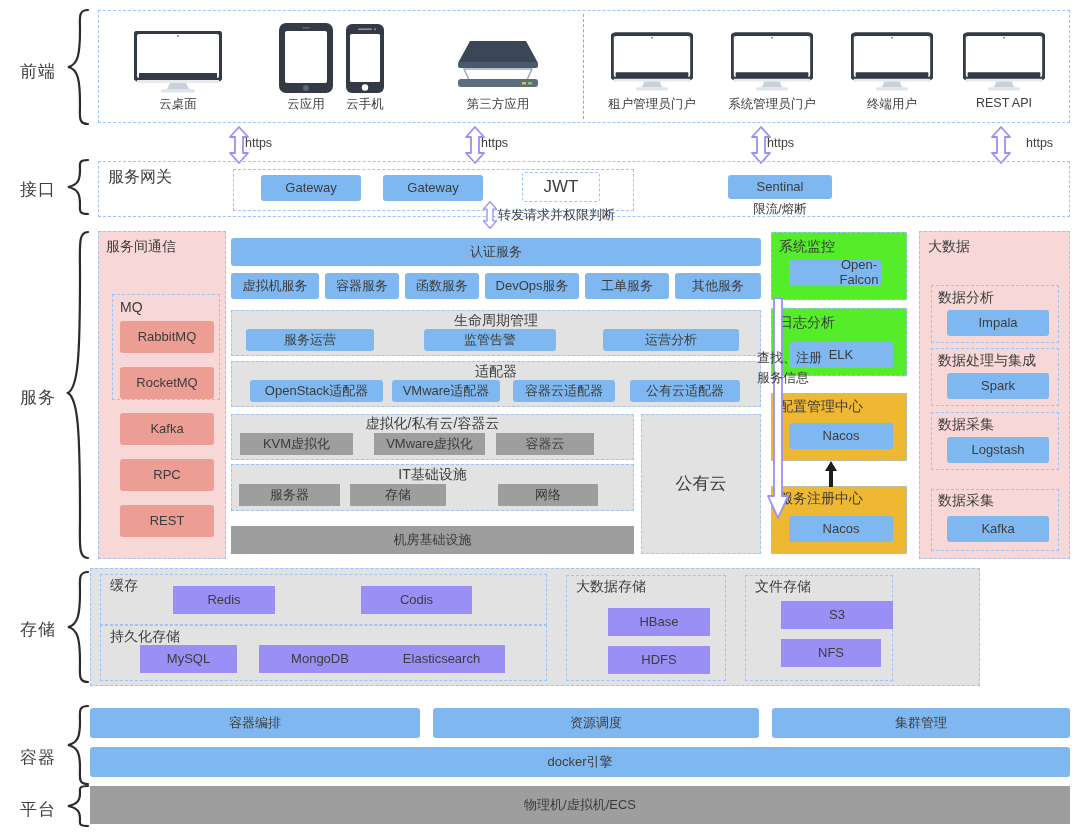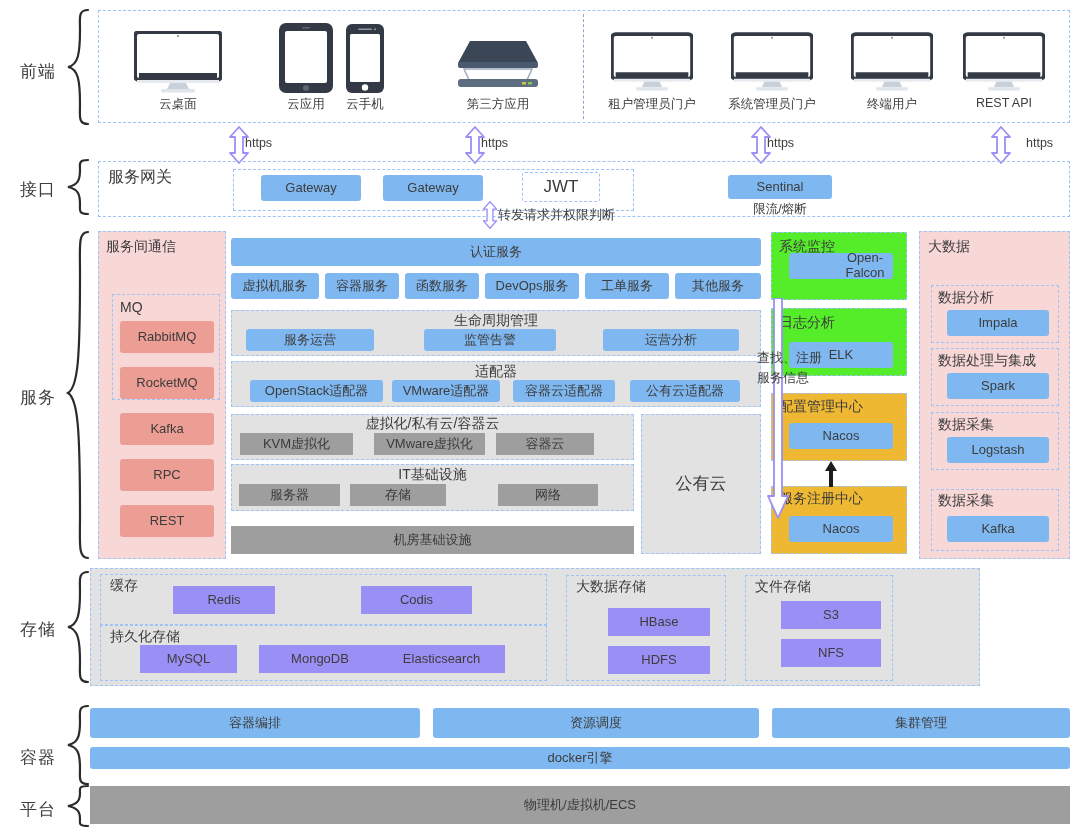--- a/index.html
+++ b/index.html
@@ -323,21 +323,21 @@
   <div class="box grey" style="left:239px;top:484px;width:101px;height:22px;border-radius:0;">服务器</div>
   <div class="box grey" style="left:350px;top:484px;width:96px;height:22px;border-radius:0;">存储</div>
   <div class="box grey" style="left:498px;top:484px;width:100px;height:22px;border-radius:0;">网络</div>
 
   <div class="box grey" style="left:231px;top:526px;width:403px;height:28px;border-radius:0;">机房基础设施</div>
 
   <div class="dash grey-light box" style="left:641px;top:414px;width:120px;height:140px;font-size:17px;border-radius:0;">公有云</div>
 
   <div class="dash green" style="left:771px;top:232px;width:136px;height:68px;"></div>
   <div class="grp-title" style="left:779px;top:238px;">系统监控</div>
-  <div class="box blue" style="left:789px;top:253px;width:104px;height:26px;padding-left:48px;">Open-Falcon</div>
+  <div class="box blue" style="left:789px;top:260px;width:92px;height:26px;padding-left:48px;">Open-Falcon</div>
 
   <div class="dash green" style="left:771px;top:308px;width:136px;height:68px;"></div>
   <div class="grp-title" style="left:779px;top:314px;">日志分析</div>
   <div class="box blue" style="left:789px;top:342px;width:104px;height:26px;">ELK</div>
 
   <div class="dash orange" style="left:771px;top:393px;width:136px;height:68px;"></div>
   <div class="grp-title" style="left:779px;top:398px;">配置管理中心</div>
   <div class="box blue" style="left:789px;top:423px;width:104px;height:26px;">Nacos</div>
 
   <div class="dash orange" style="left:771px;top:486px;width:136px;height:68px;"></div>
@@ -390,23 +390,23 @@
   <div class="box purple" style="left:259px;top:645px;width:122px;height:28px;border-radius:0;">MongoDB</div>
   <div class="box purple" style="left:378px;top:645px;width:127px;height:28px;border-radius:0;">Elasticsearch</div>
 
   <div class="dash dash-thin" style="left:566px;top:575px;width:160px;height:106px;"></div>
   <div class="grp-title" style="left:576px;top:578px;">大数据存储</div>
   <div class="box purple" style="left:608px;top:608px;width:102px;height:28px;border-radius:0;">HBase</div>
   <div class="box purple" style="left:608px;top:646px;width:102px;height:28px;border-radius:0;">HDFS</div>
 
   <div class="dash dash-thin" style="left:745px;top:575px;width:148px;height:106px;"></div>
   <div class="grp-title" style="left:755px;top:578px;">文件存储</div>
-  <div class="box purple" style="left:781px;top:601px;width:100px;height:28px;border-radius:0;">S3</div>
+  <div class="box purple" style="left:781px;top:601px;width:112px;height:28px;border-radius:0;">S3</div>
   <div class="box purple" style="left:781px;top:639px;width:100px;height:28px;border-radius:0;">NFS</div>
 
   <div class="box blue" style="left:90px;top:708px;width:330px;height:30px;">容器编排</div>
   <div class="box blue" style="left:433px;top:708px;width:326px;height:30px;">资源调度</div>
   <div class="box blue" style="left:772px;top:708px;width:298px;height:30px;">集群管理</div>
-  <div class="box blue" style="left:90px;top:747px;width:980px;height:22px;">docker引擎</div>
+  <div class="box blue" style="left:90px;top:747px;width:980px;height:30px;">docker引擎</div>
 
   <div class="box grey" style="left:90px;top:786px;width:980px;height:38px;border-radius:0;">物理机/虚拟机/ECS</div>
 
 </div>
 
 </body></html>

